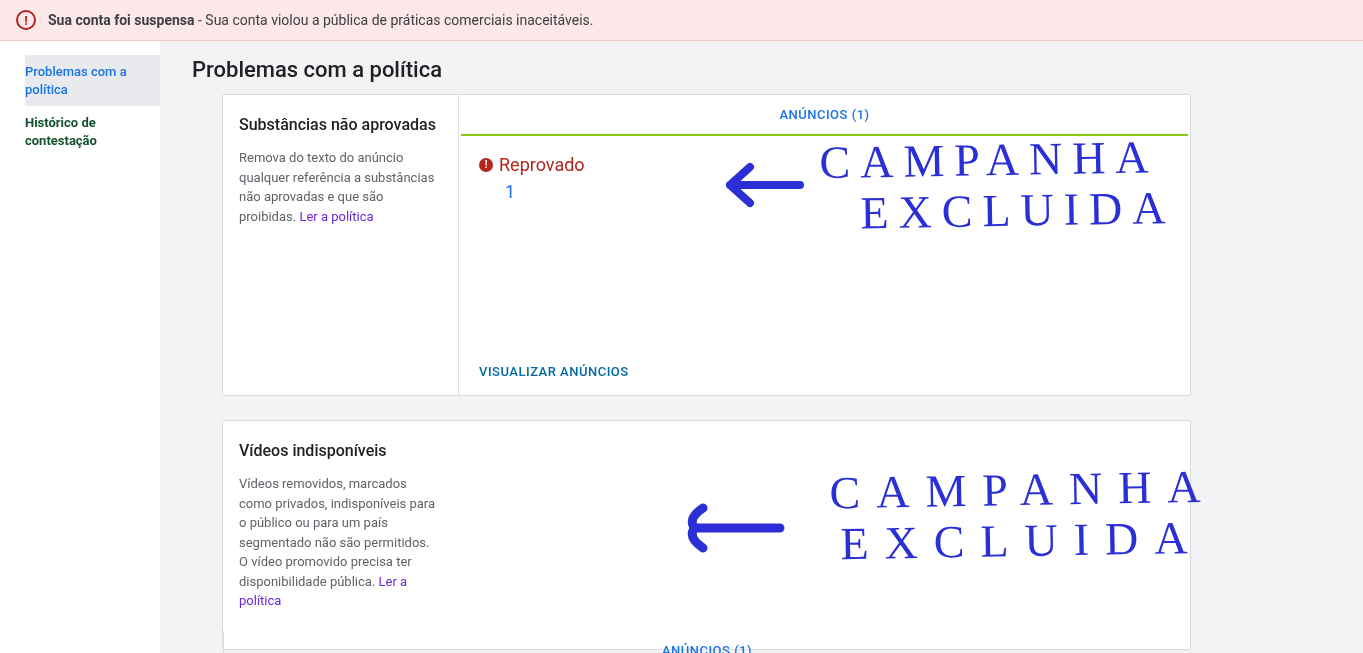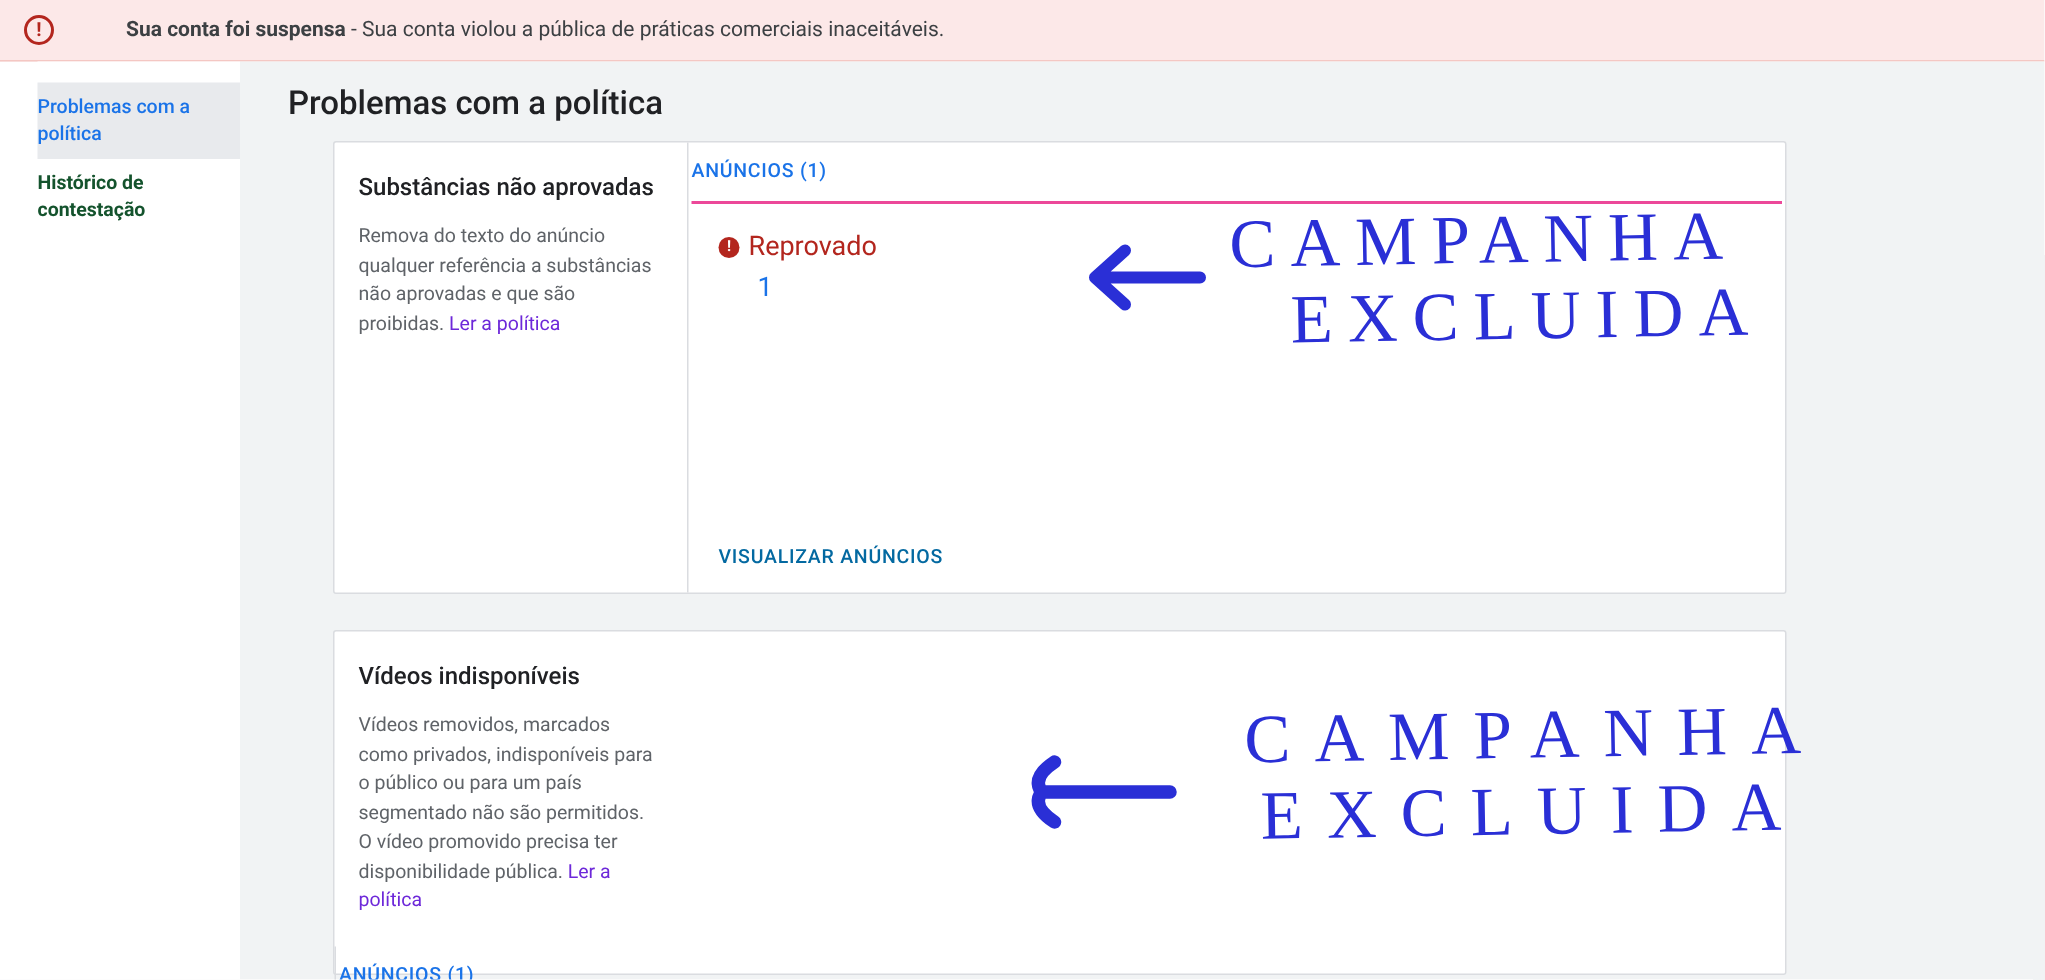--- a/index.html
+++ b/index.html
@@ -30,21 +30,21 @@
     border-radius: 50%;
     display: flex;
     align-items: center;
     justify-content: center;
     color: #b3261e;
     font-weight: 700;
     font-size: 13px;
     flex: none;
   }
   .alert-text { color: #3c4043; font-size: 14px; }
-  .alert-text b { font-weight: 700; margin-left: 36px; }
+  .alert-text b { font-weight: 700; }
 
   
   .layout { display: flex; height: calc(653px - 41px); margin-left: 25px; }
   .sidebar {
     width: 135px;
     background: #fff;
     flex: none;
     padding-top: 14px;
   }
   .sidebar-item {
@@ -101,27 +101,27 @@
   .link { color: #6d28d9; cursor: pointer; }
 
   .card-right {
     flex: 1;
     border-left: 1px solid #dadce0;
     display: flex;
     flex-direction: column;
     position: relative;
   }
   .tab-header {
-    text-align: left;
+    text-align: center;
     padding: 12px 0;
     font-size: 13px;
     font-weight: 500;
     color: #1a73e8;
     letter-spacing: 0.5px;
-    border-bottom: 2px solid #ec4899;
+    border-bottom: 2px solid #84cc16;
     margin: 0 2px;
   }
   .status-block {
     padding: 18px 20px 10px 20px;
   }
   .status-row { display: flex; align-items: center; gap: 6px; }
   .status-dot {
     width: 14px; height: 14px;
     background: #b3261e;
     border-radius: 50%;

